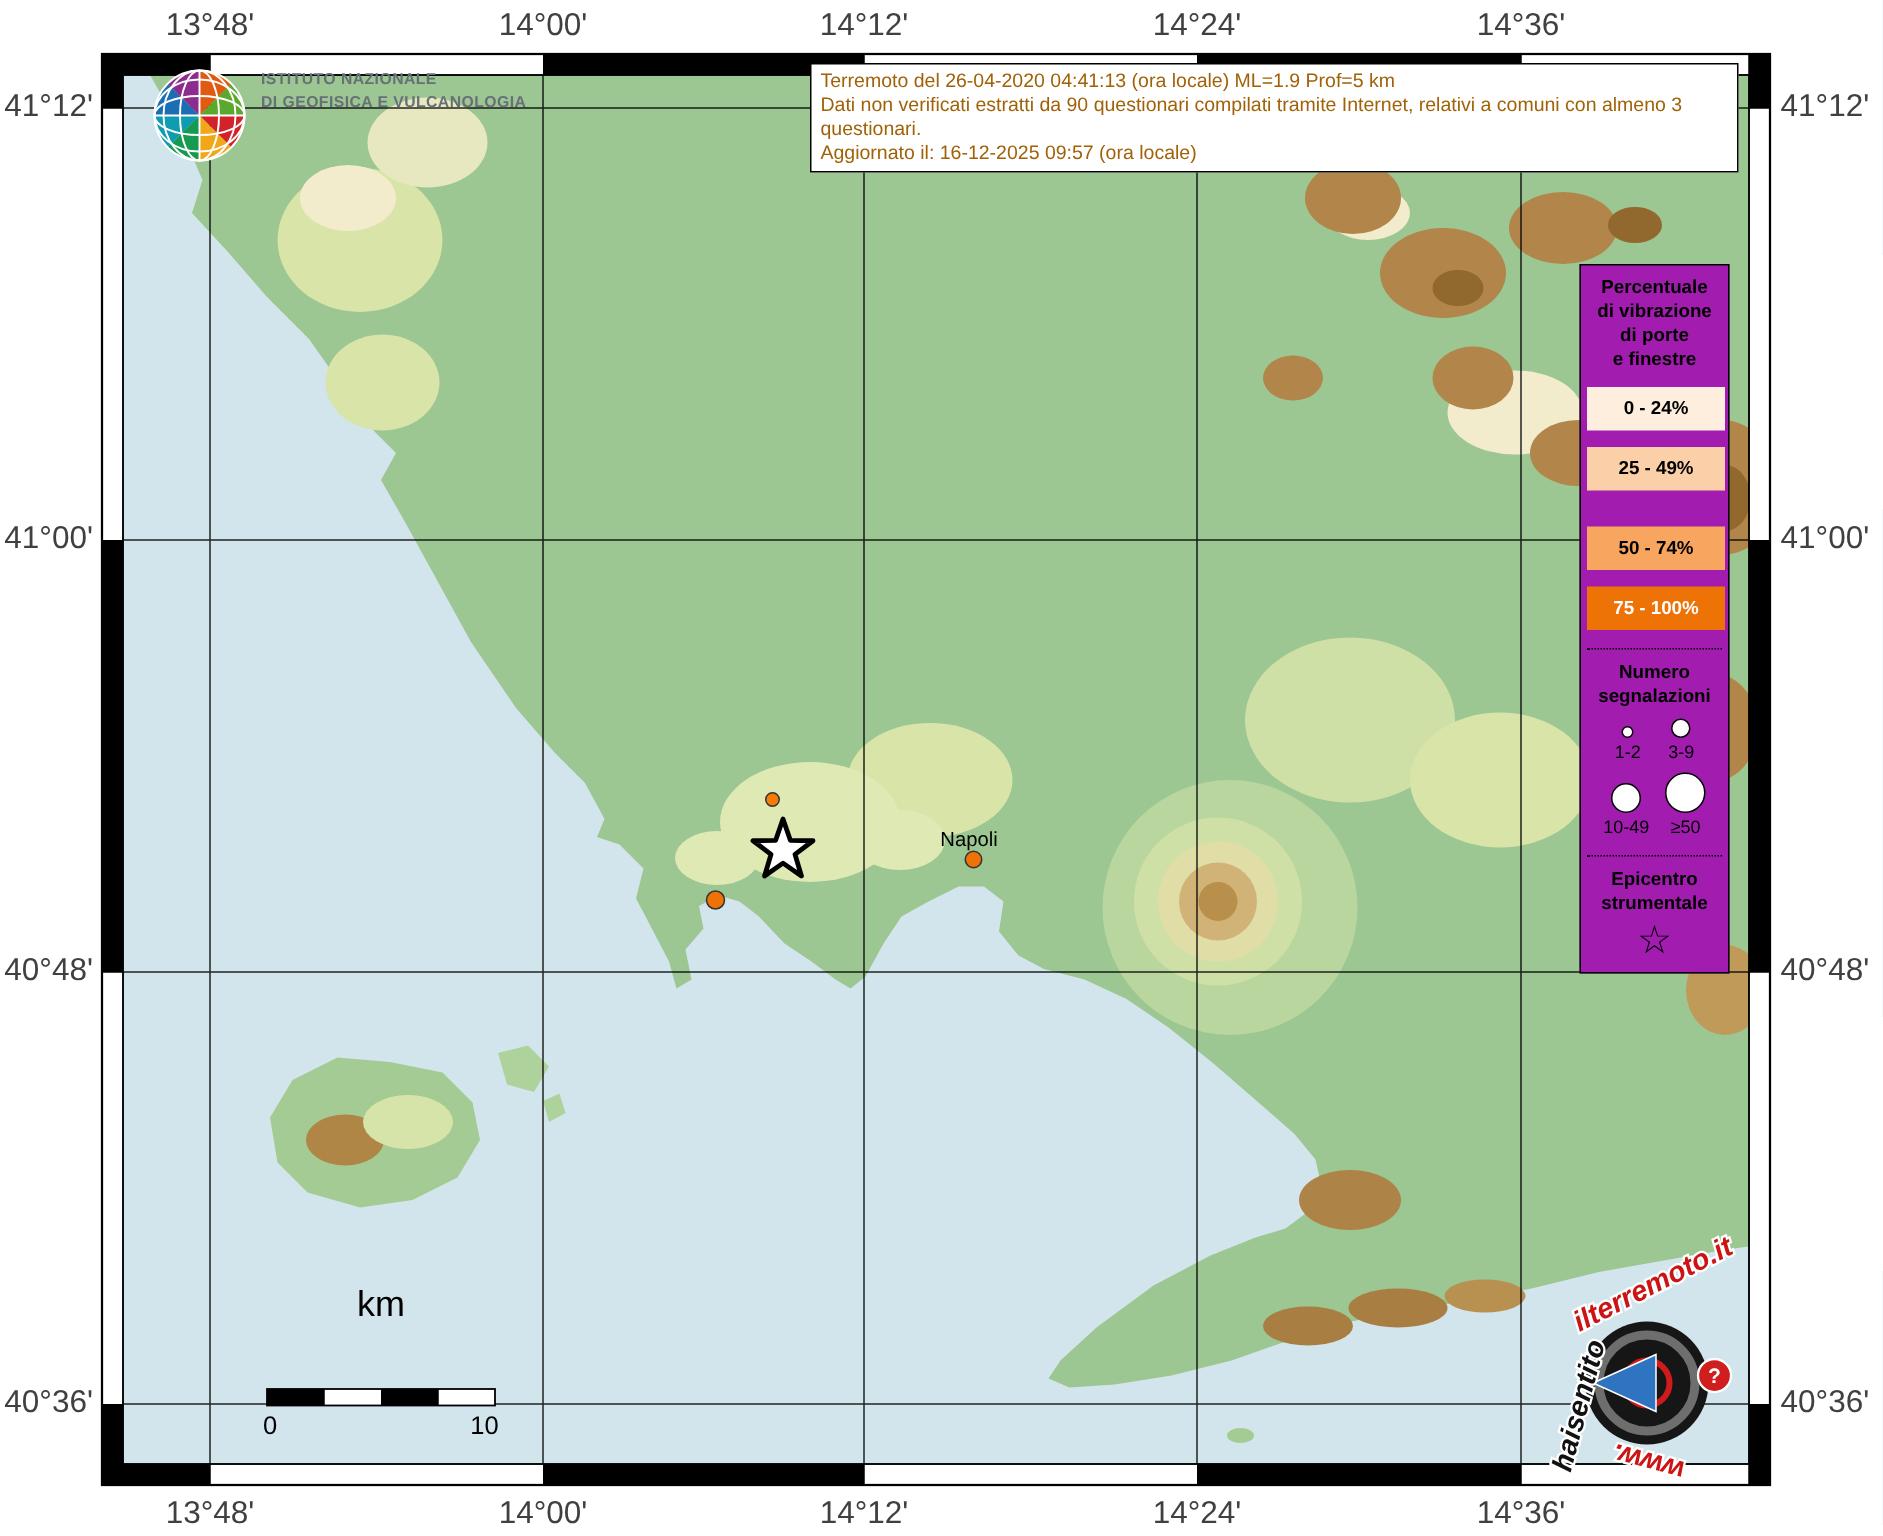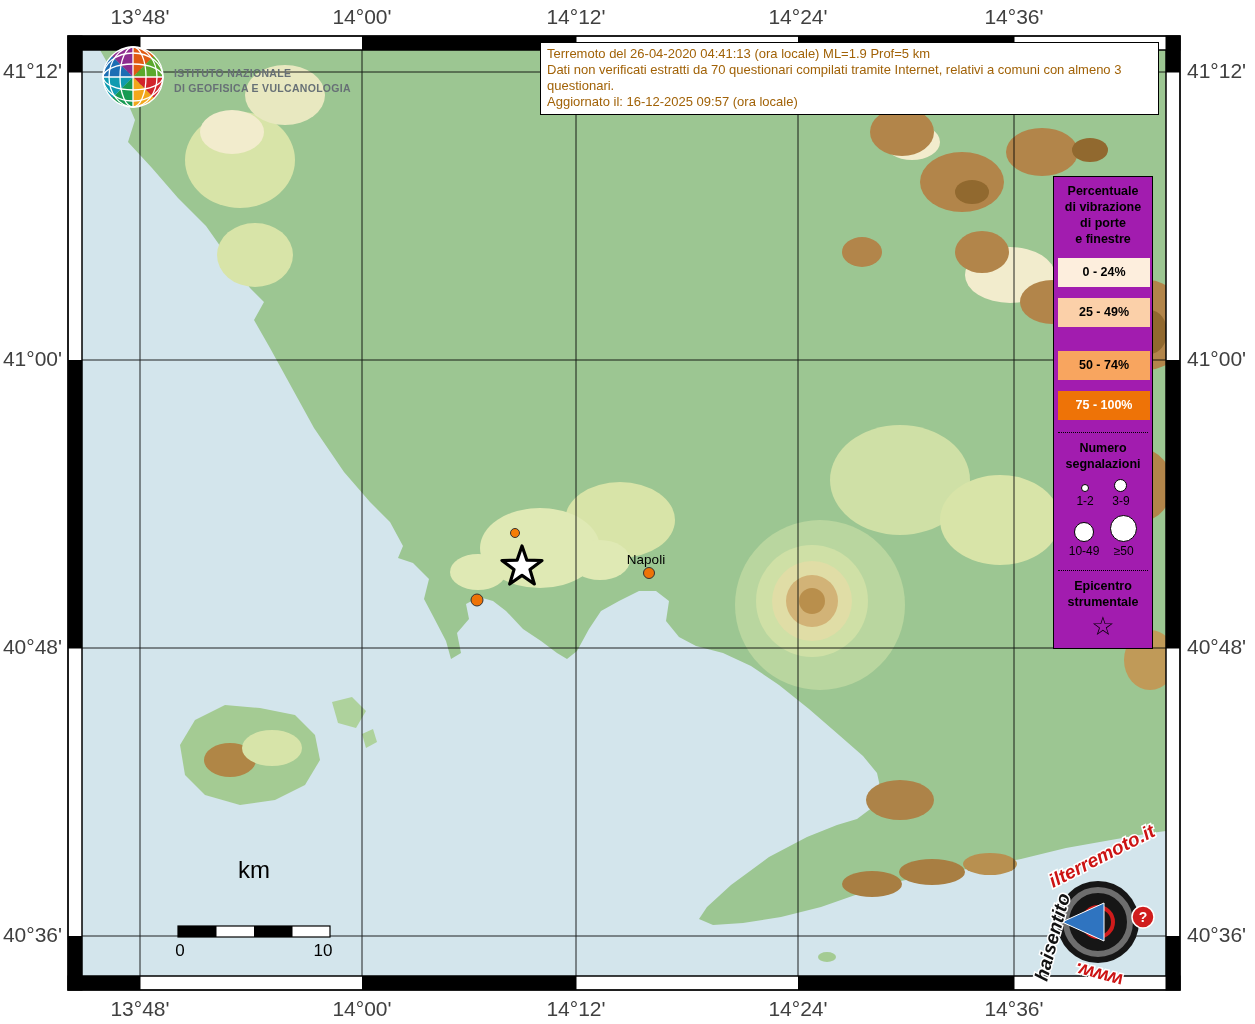--- a/index.html
+++ b/index.html
@@ -9,21 +9,21 @@
 
   
   .axis-label{position:absolute;font-size:21px;color:#404040;white-space:nowrap;}
   .axis-label.top,.axis-label.bottom{width:110px;text-align:center;}
   .axis-label.left{width:62px;text-align:right;}
   .axis-label.right{width:80px;text-align:left;}
 
   
   .ingv-logo{position:absolute;left:98px;top:42px;width:300px;height:72px;}
   .ingv-logo .globe{position:absolute;left:0;top:0;}
-  .ingv-logo .logo-text{position:absolute;left:76px;top:24px;color:#677076;font-size:10.5px;font-weight:bold;letter-spacing:.3px;line-height:1.4;}
+  .ingv-logo .logo-text{position:absolute;left:76px;top:4px;color:#677076;font-size:10.5px;font-weight:bold;letter-spacing:.3px;line-height:1.4;}
 
   
   .info-box{position:absolute;left:540px;top:42px;width:605px;background:#fff;border:1px solid #000;padding:3px 6px 4px 6px;font-size:13px;line-height:16px;color:#a16207;}
 
   
   .legend{position:absolute;left:1053px;top:176px;width:90px;background:#a21caf;border:1px solid #000;padding:6px 4px 8px 4px;text-align:center;color:#000;}
   .legend .lg-title{font-size:12.5px;font-weight:bold;line-height:16px;}
   .legend .swatch{width:92px;height:29px;line-height:29px;margin:11px auto 0 auto;font-size:12.5px;font-weight:bold;}
   .legend .legend-sep{border-top:1.6px dotted #000;margin:12px 0 7px 0;}
   .cnt-row{display:flex;justify-content:space-evenly;align-items:flex-end;margin-top:7px;}
@@ -232,21 +232,21 @@
       </g>
     </svg>
     <div class="logo-text">
       <div>ISTITUTO NAZIONALE</div>
       <div>DI GEOFISICA E VULCANOLOGIA</div>
     </div>
   </div>
 
   <div class="info-box">
     <div>Terremoto del 26-04-2020 04:41:13 (ora locale) ML=1.9 Prof=5 km</div>
-    <div>Dati non verificati estratti da 70 questionari compilati tramite Internet, relativi a comuni con almeno 3 questionari.</div>
+    <div>Dati non verificati estratti da 90 questionari compilati tramite Internet, relativi a comuni con almeno 3 questionari.</div>
     <div>Aggiornato il: 16-12-2025 09:57 (ora locale)</div>
   </div>
 
   <div class="legend">
     <div class="lg-title">Percentuale</div>
     <div class="lg-title">di vibrazione</div>
     <div class="lg-title">di porte</div>
     <div class="lg-title">e finestre</div>
 
     <div class="swatch" style="background-color: rgb(253, 238, 221); color: rgb(0, 0, 0);">0 - 24%</div>

